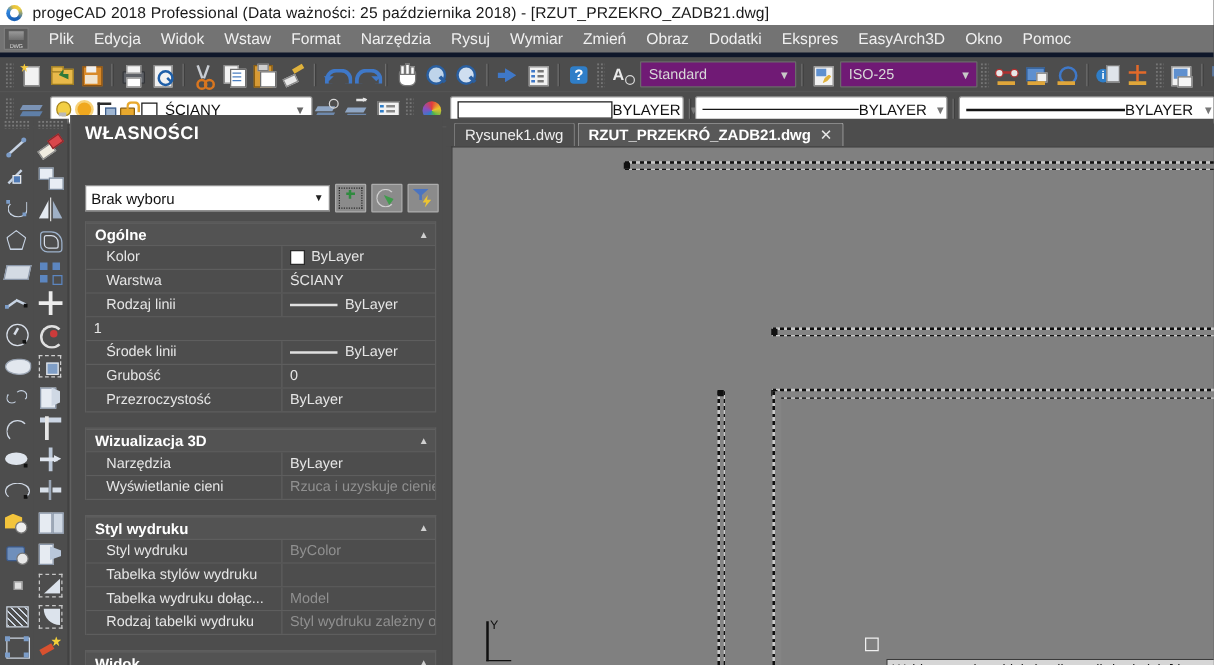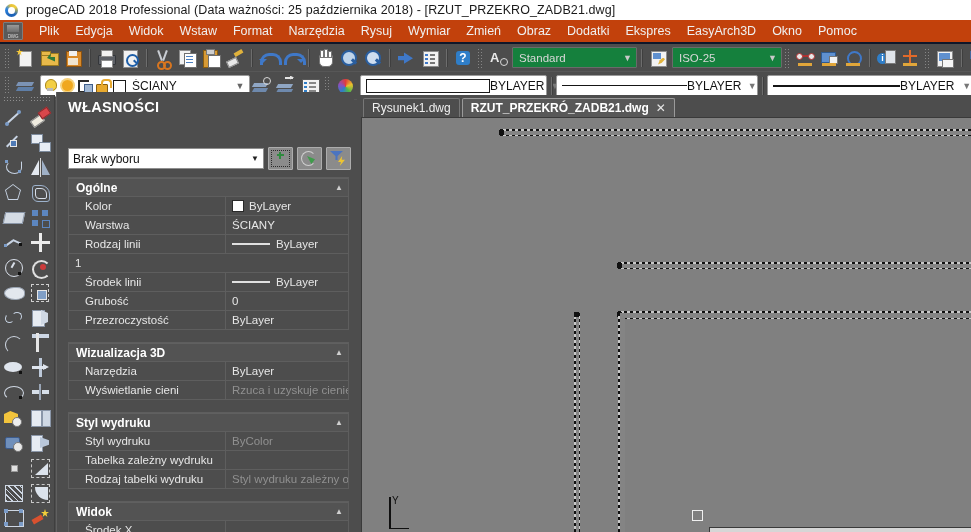--- a/index.html
+++ b/index.html
@@ -21,22 +21,22 @@
   .tb-logo{
     width:15px;height:15px;margin-right:7px;flex:none;position:relative;
   }
   .tb-logo .b{position:absolute;left:1px;top:1px;width:13px;height:13px;border-radius:50%;
     background:conic-gradient(from 200deg,#1c63b8 0deg,#2f86e0 90deg,#e8c23a 150deg,#f0d040 210deg,#1c63b8 300deg);}
   .tb-logo .c{position:absolute;left:4px;top:4px;width:7px;height:7px;border-radius:50%;background:#ffffff;}
   .titlebar .ttl{white-space:nowrap;overflow:hidden;}
 
   
   .menubar{
-    height:22px;background:#c2410c;display:flex;align-items:center;
-    padding-left:3px;border-bottom:2px solid #0f172a;
+    height:22px;background:#737373;display:flex;align-items:center;
+    padding-left:3px;border-bottom:4px solid #0f172a;
   }
   .menu-icon{
     width:18px;height:16px;margin-right:8px;flex:none;position:relative;
     background:#5a5a5a;border:1px solid #7d7d7d;border-radius:1px;
   }
   .menu-icon:after{content:"DWG";position:absolute;left:0;right:0;bottom:0px;
     font-size:4.5px;text-align:center;color:#dcdcdc;letter-spacing:-.2px;}
   .menu-icon:before{content:"";position:absolute;left:3px;top:2px;width:12px;height:7px;
     background:linear-gradient(#9a9a9a,#6e6e6e);}
   .menubar .mi{
@@ -51,21 +51,21 @@
     background-size:3px 3px;opacity:.85;}
   .sep{width:1px;height:18px;background:#6d6d6d;margin:0 4px;flex:none;
     box-shadow:1px 0 0 #3f3f3f;}
   .ic{width:22px;height:22px;flex:none;position:relative;margin:0 1px;border-radius:2px;}
 
   
   .sq{position:absolute;}
   .paper{background:#f2f2f2;border:1px solid #8d8d8d;}
 
   .combo{
-    height:19px;background:#15803d;border:1px solid #6a6a6a;color:#d8d8d8;
+    height:19px;background:#701a75;border:1px solid #6a6a6a;color:#d8d8d8;
     display:flex;align-items:center;padding:0 2px 0 6px;font-size:11.5px;flex:none;
     border-radius:1px;
   }
   .combo .cv{flex:1;overflow:hidden;white-space:nowrap;}
   .combo .arw{width:13px;text-align:center;color:#c9c9c9;font-size:9px;}
 
   
   .lcombo{
     height:20px;background:#ffffff;border:1px solid #9a9a9a;border-radius:2px;
     display:flex;align-items:center;padding:0 1px;flex:none;
@@ -693,22 +693,26 @@
     <div class="grid">
       <div class="g-head">
         <span>Styl wydruku</span>
         <span class="carat">▲</span>
       </div>
       <div class="g-row">
         <div class="k">Styl wydruku</div>
         <div class="v dim">ByColor</div>
       </div>
       <div class="g-row">
-        <div class="k">Tabelka zależny wydruku</div>
+        <div class="k">Tabelka stylów wydruku</div>
         <div class="v dim"></div>
+      </div>
+      <div class="g-row">
+        <div class="k">Tabelka wydruku dołąc...</div>
+        <div class="v dim">Model</div>
       </div>
       <div class="g-row">
         <div class="k">Rodzaj tabelki wydruku</div>
         <div class="v dim">Styl wydruku zależny od...</div>
       </div>
     </div>
 
     <div class="gap"></div>
 
     <div class="grid">

